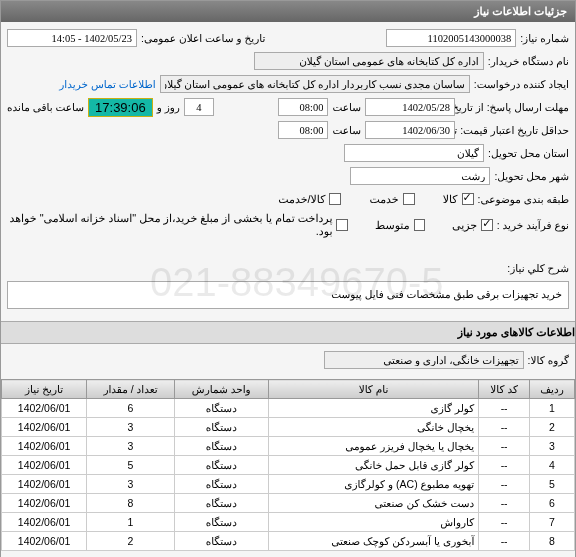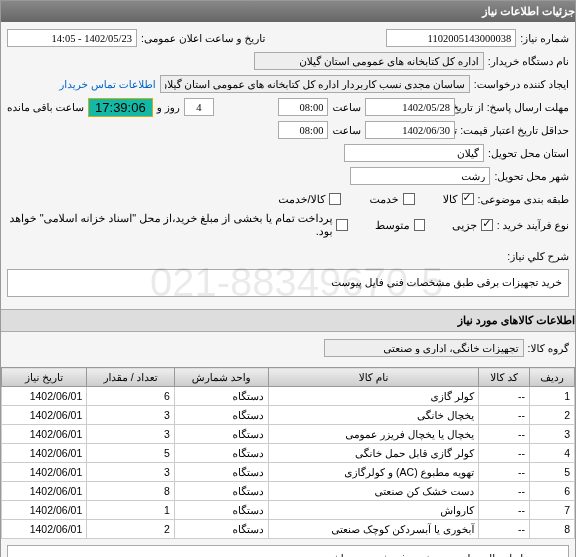--- a/index.html
+++ b/index.html
@@ -1,32 +1,32 @@
 <!DOCTYPE html>
 <html dir="rtl" lang="fa"><head>
 <meta charset="utf-8">
 <style>
 * { box-sizing: border-box; margin: 0; padding: 0; }
 body { font-family: Tahoma, Arial, sans-serif; font-size: 11px; background: #f5f5f5; width: 576px; direction: rtl; }
 .panel { border: 1px solid #999; background: #f0f0f0; }
-.panel-header { background: linear-gradient(#888, #666); color: #fff; padding: 4px 0; font-weight: bold; font-size: 11px; }
+.panel-header { background: linear-gradient(#888, #666); color: #fff; padding: 4px 8px; font-weight: bold; font-size: 11px; }
 .form-body { padding: 6px; background: #f5f5f5; }
 .row { display: flex; align-items: center; margin-bottom: 3px; gap: 4px; min-height: 20px; }
 .label { font-weight: normal; font-size: 10.5px; white-space: nowrap; }
 .input { background: #fff; border: 1px solid #aaa; padding: 1px 4px; font-size: 10.5px; height: 18px; font-family: Tahoma; direction: rtl; }
 .readonly { background: #eee; }
 .link { color: #0066cc; cursor: pointer; font-size: 10.5px; }
 .timer { background: #14b8a6; border: 1px solid #c9b014; padding: 1px 6px; font-size: 13px; direction: ltr; display: inline-block; }
 .checkbox { width: 12px; height: 12px; border: 1px solid #666; background: #fff; display: inline-block; vertical-align: middle; position: relative; }
 .checkbox.checked::after { content: "✓"; position: absolute; top: -3px; left: 0; font-size: 11px; }
 .section-title { background: #ddd; font-weight: bold; padding: 4px 0; border-top: 1px solid #aaa; border-bottom: 1px solid #aaa; font-size: 11px; }
 .desc-box { background: #fff; border: 1px solid #aaa; margin: 6px; padding: 6px; min-height: 28px; font-size: 10.5px; }
 table.items { width: 100%; border-collapse: collapse; background: #fff; font-size: 10.5px; }
 table.items th { background: linear-gradient(#eee, #ccc); border: 1px solid #999; padding: 3px 4px; font-weight: normal; }
-table.items td { border: 1px solid #ccc; padding: 3px 4px; text-align: right; }
+table.items td { border: 1px solid #ccc; padding: 3px 4px; text-align: center; }
 table.items td.right { text-align: right; }
 .watermark { position: absolute; opacity: 0.08; font-size: 40px; pointer-events: none; left: 150px; top: 260px; direction: ltr; }
 .container { position: relative; }
 .spacer { flex: 1; }
 .small-input { width: 50px; }
 .med-input { width: 90px; }
 .wide-input { width: 200px; }
 .xwide-input { width: 310px; }
 </style>
 </head>
@@ -105,21 +105,21 @@
       <span class="checkbox checked"></span>
       <span>جزیی</span>
       <span style="width:20px"></span>
       <span class="checkbox"></span>
       <span>متوسط</span>
       <span style="width:20px"></span>
       <span class="checkbox"></span>
       <span>پرداخت تمام یا بخشی از مبلغ خرید،از محل "اسناد خزانه اسلامی" خواهد بود.</span>
     </div>
 
-    <div class="row" style="margin-top:8px">
+    <div class="row" style="margin-top:20px">
       <span class="label">شرح کلي نیاز:</span>
     </div>
     <div class="desc-box" style="margin:2px 0 6px 0">خرید تجهیزات برقی طبق مشخصات فنی فایل پیوست</div>
 
   </div>
 
   <div class="section-title">اطلاعات کالاهای مورد نیاز</div>
 
   <div class="form-body">
     <div class="row">

